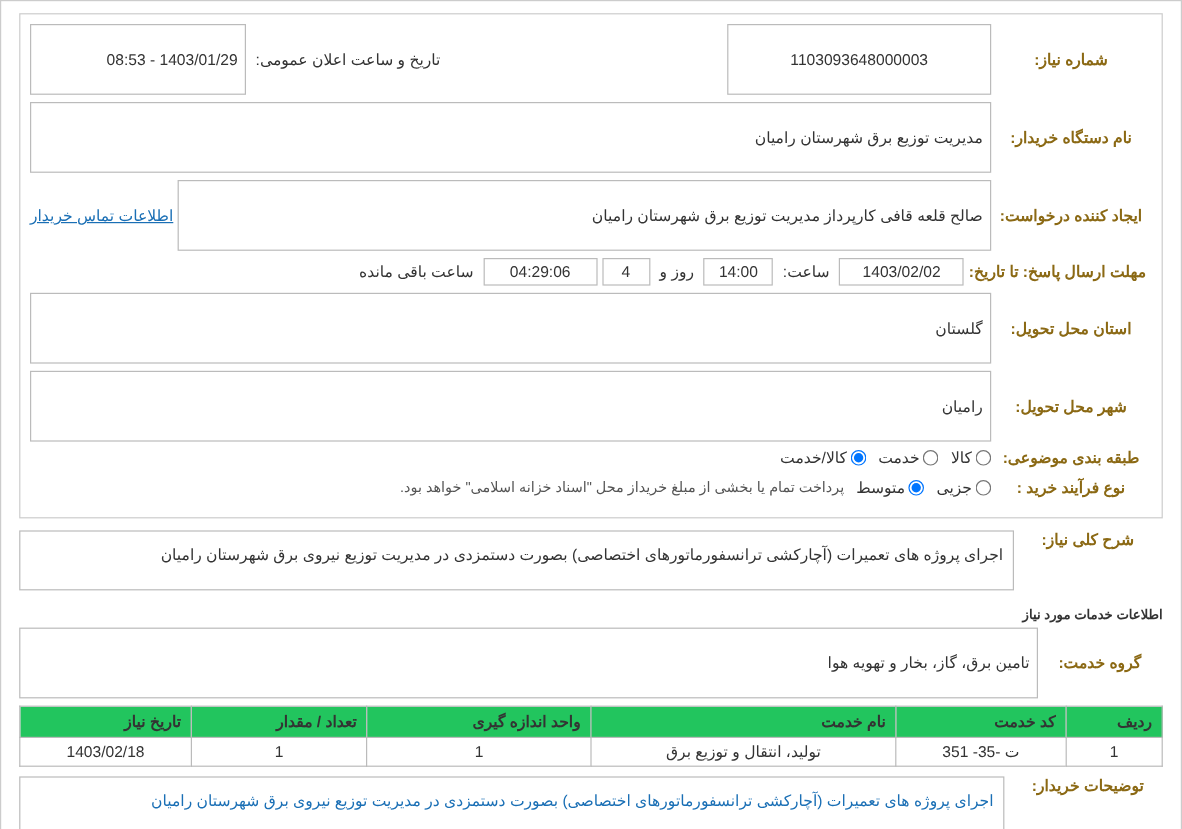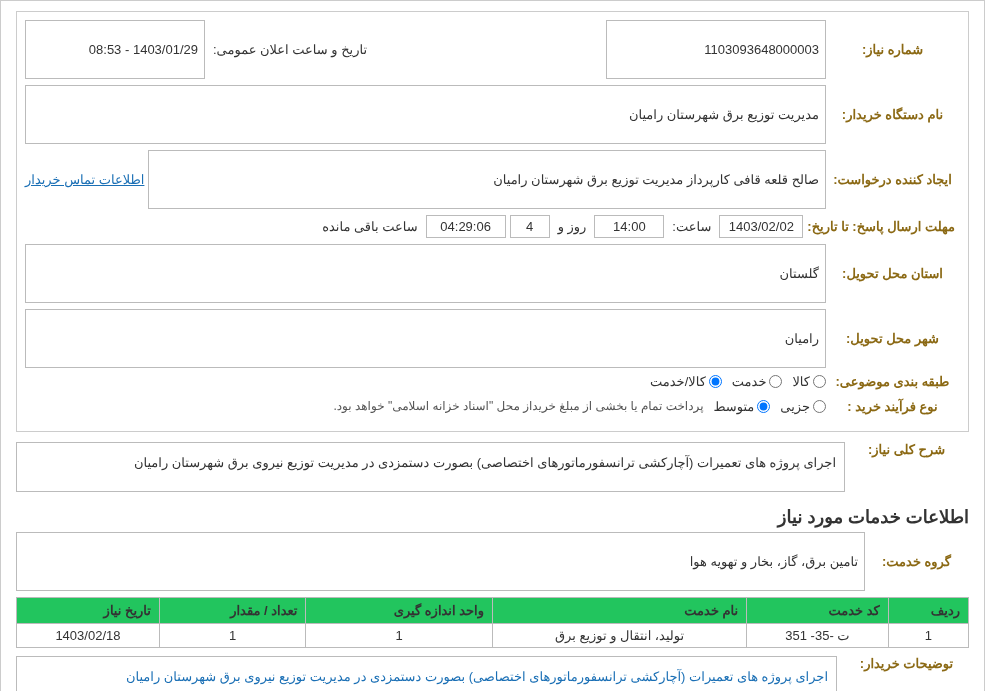--- a/index.html
+++ b/index.html
@@ -80,21 +80,21 @@
     }
     .radio-item {
       display: flex;
       align-items: center;
       gap: 3px;
     }
     .section-title {
       font-weight: bold;
       color: #333;
       margin: 8px 0 4px 0;
-      font-size: 18px;
+      font-size: 11px;
     }
     .note-text {
       color: #555;
       font-size: 12px;
       padding: 4px 0;
     }
     .description-box {
       border: 1px solid #bbb;
       padding: 8px;
       min-height: 50px;
@@ -160,45 +160,45 @@
 <body>
 
 <div class="page-wrapper">
 
   <div class="content-area">
 
     <div class="form-section">
 
       <div class="row">
         <span class="label col-label">شماره نیاز:</span>
-        <div class="value-box" style="max-width:220px;">1103093648000003</div>
+        <div class="value-box" style="max-width:220px;text-align:center;">1103093648000003</div>
         <div style="flex:1;"></div>
         <span class="inline-label">تاریخ و ساعت اعلان عمومی:</span>
         <div class="value-box" style="max-width:180px;">1403/01/29 - 08:53</div>
       </div>
 
       <div class="row">
         <span class="label col-label">نام دستگاه خریدار:</span>
         <div class="value-box">مدیریت توزیع برق شهرستان رامیان</div>
       </div>
 
       <div class="row">
         <span class="label col-label">ایجاد کننده درخواست:</span>
         <div class="value-box">صالح قلعه قافی کارپرداز مدیریت توزیع برق شهرستان رامیان</div>
         <span class="link-style">اطلاعات تماس خریدار</span>
       </div>
 
       <div class="row">
         <span class="label col-label">مهلت ارسال پاسخ: تا تاریخ:</span>
-        <div class="value-box-sm" style="width:84px;">1403/02/02</div>
+        <div class="value-box-sm" style="width:104px;">1403/02/02</div>
         <span class="inline-label">ساعت:</span>
-        <div class="value-box-sm" style="width:70px;">14:00</div>
+        <div class="value-box-sm" style="width:58px;">14:00</div>
         <span class="inline-label">روز و</span>
         <div class="value-box-sm" style="width:40px;">4</div>
-        <div class="value-box-sm" style="width:80px;">04:29:06</div>
+        <div class="value-box-sm" style="width:95px;">04:29:06</div>
         <span class="inline-label">ساعت باقی مانده</span>
       </div>
 
       <div class="row">
         <span class="label col-label">استان محل تحویل:</span>
         <div class="value-box">گلستان</div>
       </div>
 
       <div class="row">
         <span class="label col-label">شهر محل تحویل:</span>

